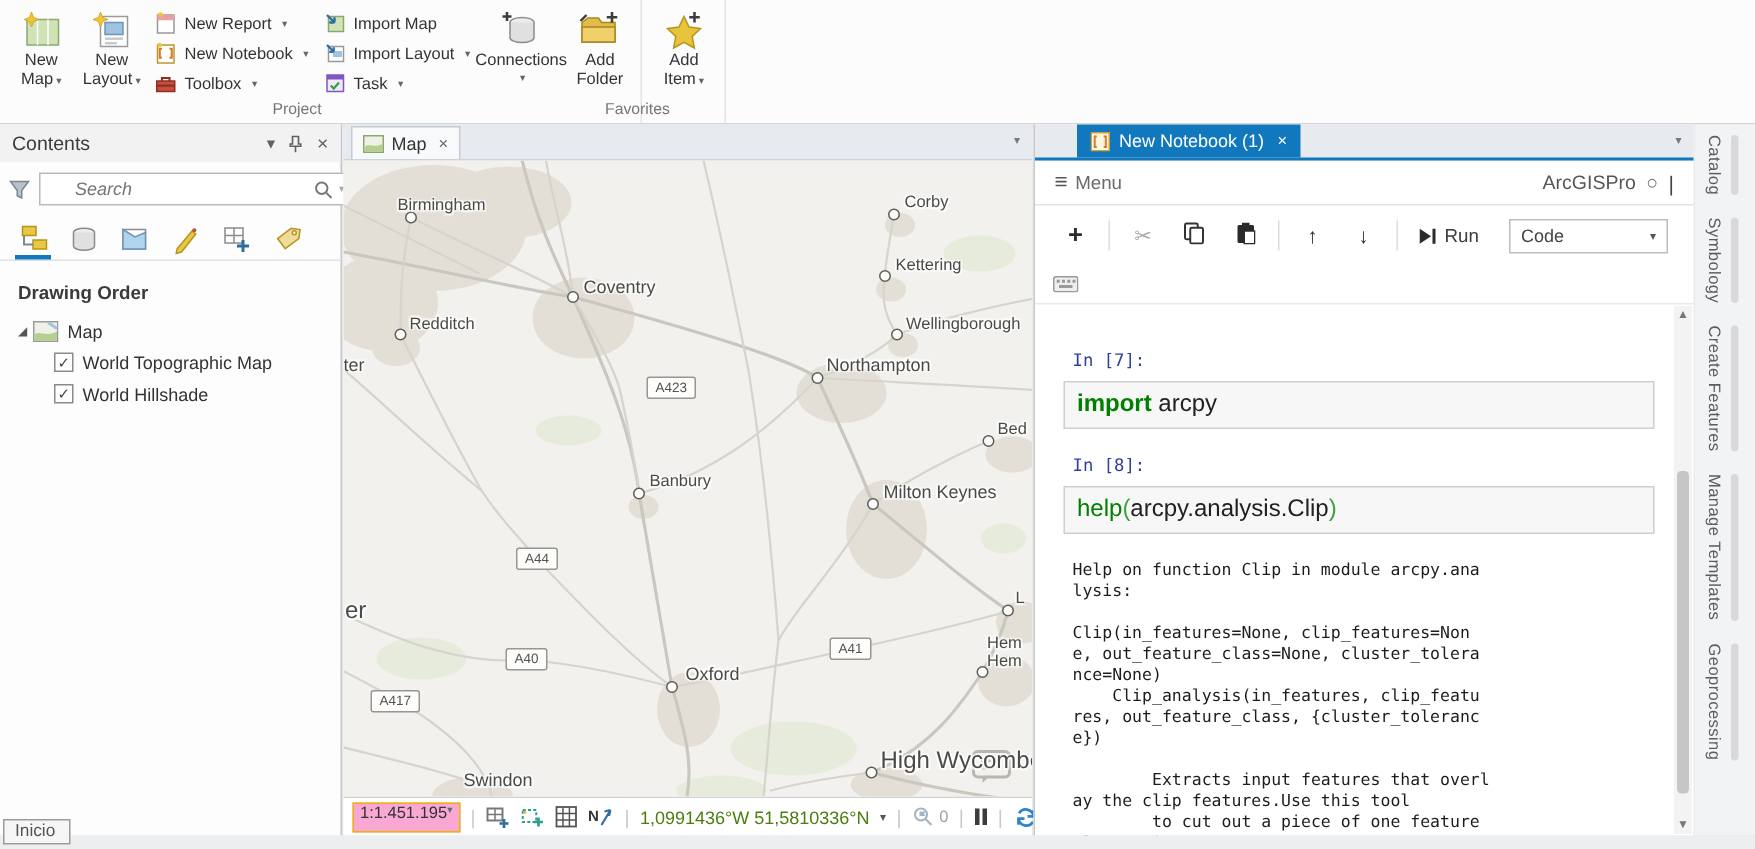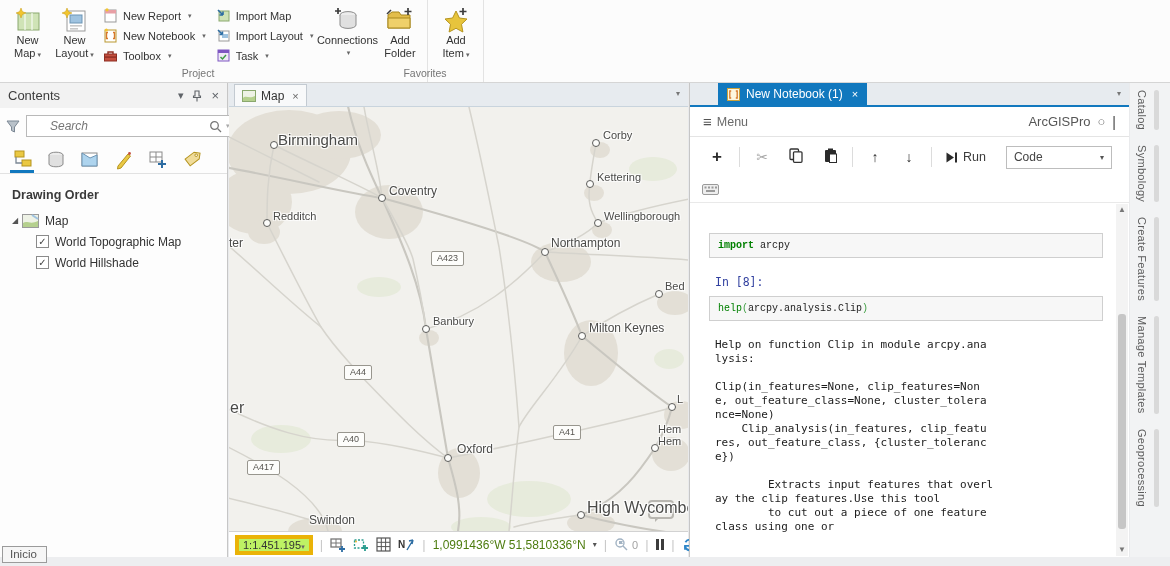--- a/index.html
+++ b/index.html
@@ -65,22 +65,22 @@
   .map-canvas{position:relative;width:459px;height:424px;overflow:hidden;background:#f2f1ed;cursor:default;}
   .maplabel{position:absolute;color:#4a4a48;white-space:nowrap;
             text-shadow:1px 1px 1px #fff,-1px -1px 1px #fff,1px -1px 1px #fff,-1px 1px 1px #fff;}
   .mapdot{position:absolute;width:8px;height:8px;border:1.6px solid #5c5c5a;border-radius:50%;
           background:#fcfcfa;transform:translate(-50%,-50%);}
   .shield{position:absolute;border:1px solid #98968e;background:#fdfdfb;border-radius:2px;
           font-size:9px;color:#55534e;padding:1px 5px;line-height:11px;}
   .map-msg-icon{position:absolute;right:13px;bottom:8px;opacity:.85;}
   .map-statusbar{height:26px;background:#fff;border-top:1px solid #d2d2d2;display:flex;
                  align-items:center;padding:0 6px;gap:7px;font-size:11px;color:#4d4d4d;}
-  .scalebox{display:flex;align-items:flex-end;border:4px solid #eab308;height:20px;width:86px;
-            padding:0 4px;font-size:11px;color:#333;background:#bef264;}
+  .scalebox{display:flex;align-items:flex-start;border:1px solid #eab308;height:20px;width:86px;
+            padding:0 4px;font-size:11px;color:#333;background:#f9a8d4;}
   .scalebox .sp{flex:1;}
   .sb-sep{color:#c9c9c9;font-size:13px;}
   .coords{font-size:12px;color:#4d7c0f;white-space:nowrap;}
   .dim{color:#a3a3a3;}
   .pausebars{display:flex;gap:2.5px;}
   .pausebars i{width:3px;height:11px;background:#3c3c3c;display:block;}
 
   
   .nb-menu{height:30px;display:flex;align-items:center;padding:0 13px;border-bottom:1px solid #e4e4e4;}
   .nb-menu .hamb{font-size:15px;color:#555;margin-right:5px;}
@@ -99,21 +99,21 @@
   .codesel .sp{flex:1;}
   .kbd-row{height:26px;padding:0 12px;display:flex;align-items:center;border-bottom:1px solid #e9e9e9;}
   .nb-content{position:relative;height:354px;overflow:hidden;padding:30px 26px 0 19px;}
   .nb-scroll{position:absolute;right:1px;top:1px;width:12px;height:352px;background:#f3f3f3;}
   .nb-scroll .arr{position:absolute;left:0;width:12px;height:12px;color:#777;font-size:8px;
                   text-align:center;line-height:12px;}
   .nb-thumb{position:absolute;left:2px;width:8px;border-radius:3px;background:#c6c6c6;}
   .nb-prompt{font-family:"DejaVu Sans Mono",monospace;font-size:11.5px;color:#303f9f;
              margin:0 0 7px 6px;}
   .nb-cell{border:1px solid #cfcfcf;background:#f7f7f7;padding:6px 8px;margin:0 0 17px 0;
-           font-family:Liberation Mono, monospace;font-size:10px;color:#212121;width:394px;}
+           font-family:Liberation Sans, sans-serif;font-size:16px;color:#212121;width:394px;}
   .tok-kw{color:#008000;font-weight:bold;}
   .tok-bi{color:#008000;}
   .tok-paren{color:#43a047;}
   .tok-plain{color:#212121;}
   .nb-output{font-family:"DejaVu Sans Mono",monospace;font-size:11px;line-height:14px;
              color:#1c1c1c;white-space:pre;margin:10px 0 0 6px;}
 
   
   .rtab{display:flex;align-items:flex-start;margin:0 0 15px 6px;}
   .rtab .rtxt{writing-mode:vertical-rl;font-size:11px;color:#5c5c5c;letter-spacing:.3px;}
@@ -448,21 +448,21 @@
         <span class="mapdot" style="left: 38px; top: 116px;"></span>
         <span class="mapdot" style="left: 369px; top: 116px;"></span>
         <span class="mapdot" style="left: 316px; top: 145px;"></span>
         <span class="mapdot" style="left: 430px; top: 187px;"></span>
         <span class="mapdot" style="left: 197px; top: 222px;"></span>
         <span class="mapdot" style="left: 353px; top: 229px;"></span>
         <span class="mapdot" style="left: 443px; top: 300px;"></span>
         <span class="mapdot" style="left: 219px; top: 351px;"></span>
         <span class="mapdot" style="left: 426px; top: 341px;"></span>
         <span class="mapdot" style="left: 352px; top: 408px;"></span>
-        <span class="maplabel" style="left: 49px; top: 24px; font-size: 15px;">Birmingham</span>
+        <span class="maplabel" style="left: 36px; top: 24px; font-size: 11px;">Birmingham</span>
         <span class="maplabel" style="left: 160px; top: 77px; font-size: 12px;">Coventry</span>
         <span class="maplabel" style="left: 374px; top: 22px; font-size: 11px;">Corby</span>
         <span class="maplabel" style="left: 368px; top: 64px; font-size: 11px;">Kettering</span>
         <span class="maplabel" style="left: 44px; top: 103px; font-size: 11px;">Redditch</span>
         <span class="maplabel" style="left: 375px; top: 103px; font-size: 11px;">Wellingborough</span>
         <span class="maplabel" style="left: 322px; top: 129px; font-size: 12px;">Northampton</span>
         <span class="maplabel" style="left: 436px; top: 173px; font-size: 11px;">Bed</span>
         <span class="maplabel" style="left: 204px; top: 208px; font-size: 11px;">Banbury</span>
         <span class="maplabel" style="left: 360px; top: 214px; font-size: 12px;">Milton Keynes</span>
         <span class="maplabel" style="left: 448px; top: 286px; font-size: 11px;">L</span>
@@ -610,20 +610,21 @@
             <rect x="6" y="2.5" width="2" height="2"></rect>
             <rect x="9.5" y="2.5" width="2" height="2"></rect>
             <rect x="13" y="2.5" width="2" height="2"></rect>
             <rect x="4" y="6" width="9" height="2"></rect>
           </g>
         </svg>
       </span>
   </div>
   <div class="nb-content">
     <div>
+        <div class="nb-prompt">In [7]:</div>
         <div class="nb-cell"><span class="tok-kw">import</span><span class="tok-plain"> arcpy</span></div>
         <div class="nb-prompt">In [8]:</div>
         <div class="nb-cell"><span class="tok-bi">help</span><span class="tok-paren">(</span><span class="tok-plain">arcpy.analysis.Clip</span><span class="tok-paren">)</span></div>
       </div>
     <pre class="nb-output">Help on function Clip in module arcpy.ana
 lysis:
 
 Clip(in_features=None, clip_features=Non
 e, out_feature_class=None, cluster_tolera
 nce=None)

